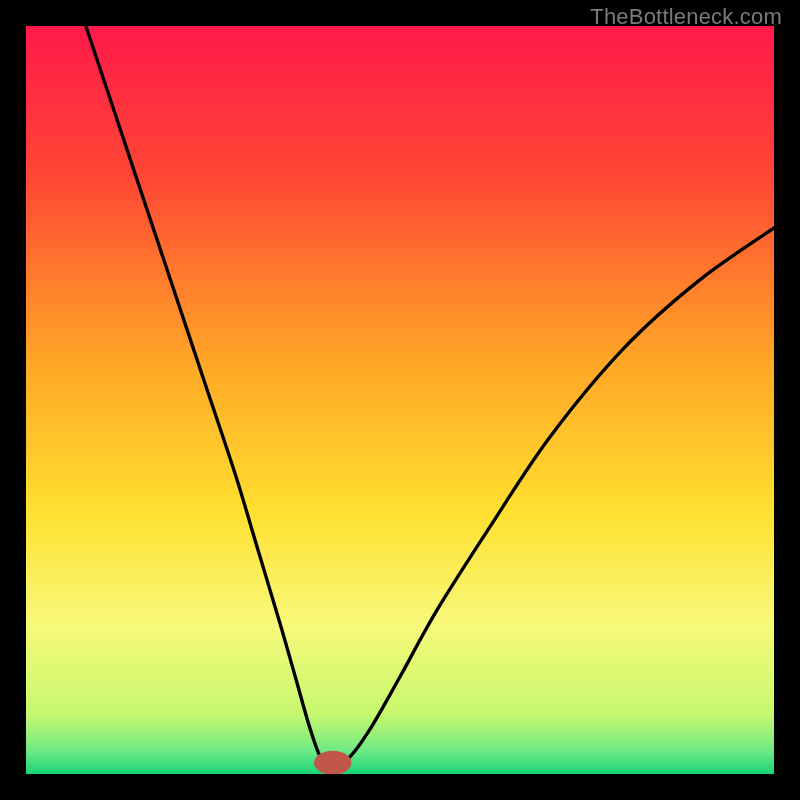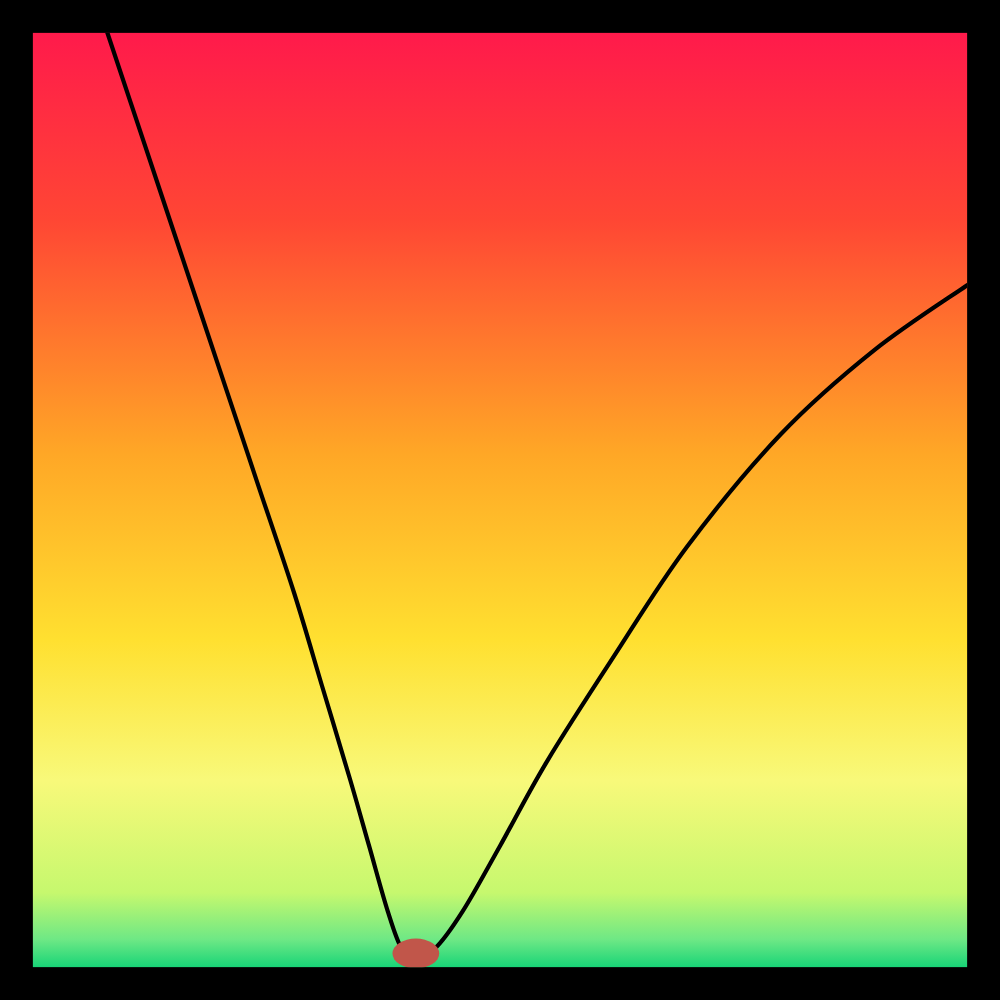--- a/index.html
+++ b/index.html
@@ -36,20 +36,21 @@
     overflow: hidden;
   }
   svg {
     display: block;
   }
 </style>
 </head>
 <body>
 
 <div class="outer">
+  <div class="watermark">TheBottleneck.com</div>
   <div class="plot">
     <svg id="chart-svg" width="748" height="748" viewBox="0 0 100 100" preserveAspectRatio="none">
       <defs>
         <linearGradient id="bg-grad" x1="0" y1="0" x2="0" y2="1">
             <stop offset="0%" stop-color="#ff1a4b"></stop>
             <stop offset="20%" stop-color="#ff4634"></stop>
             <stop offset="45%" stop-color="#ffa726"></stop>
             <stop offset="65%" stop-color="#ffe030"></stop>
             <stop offset="80%" stop-color="#f8f97a"></stop>
             <stop offset="92%" stop-color="#c6f86e"></stop>

